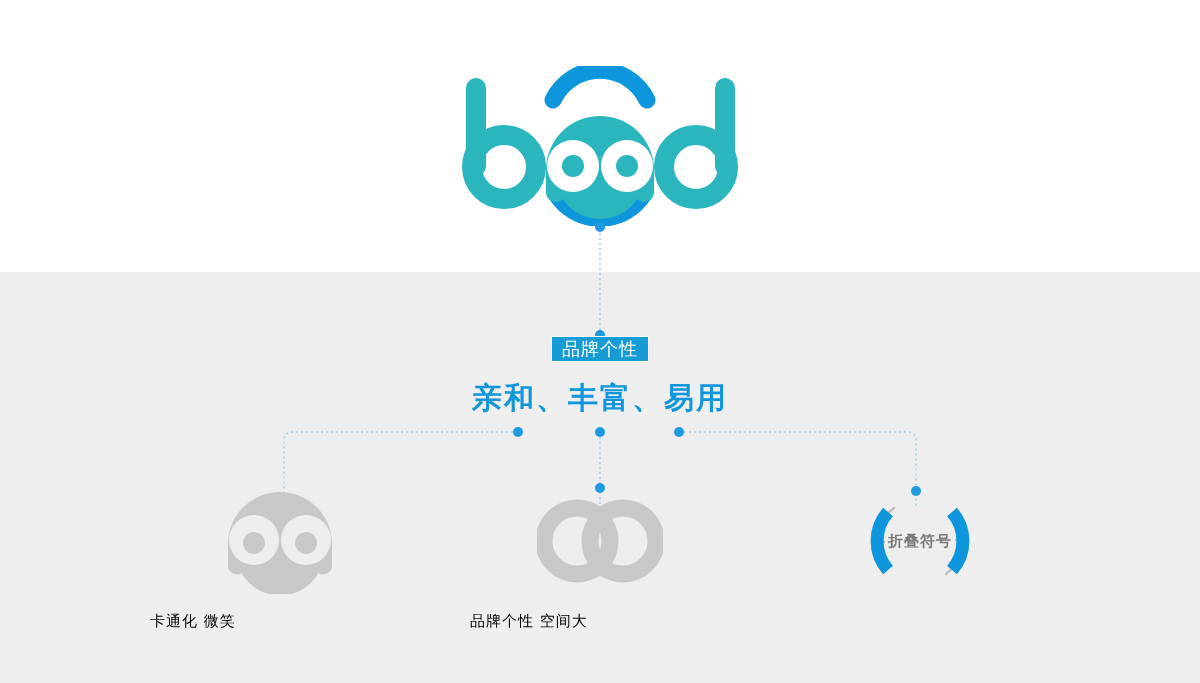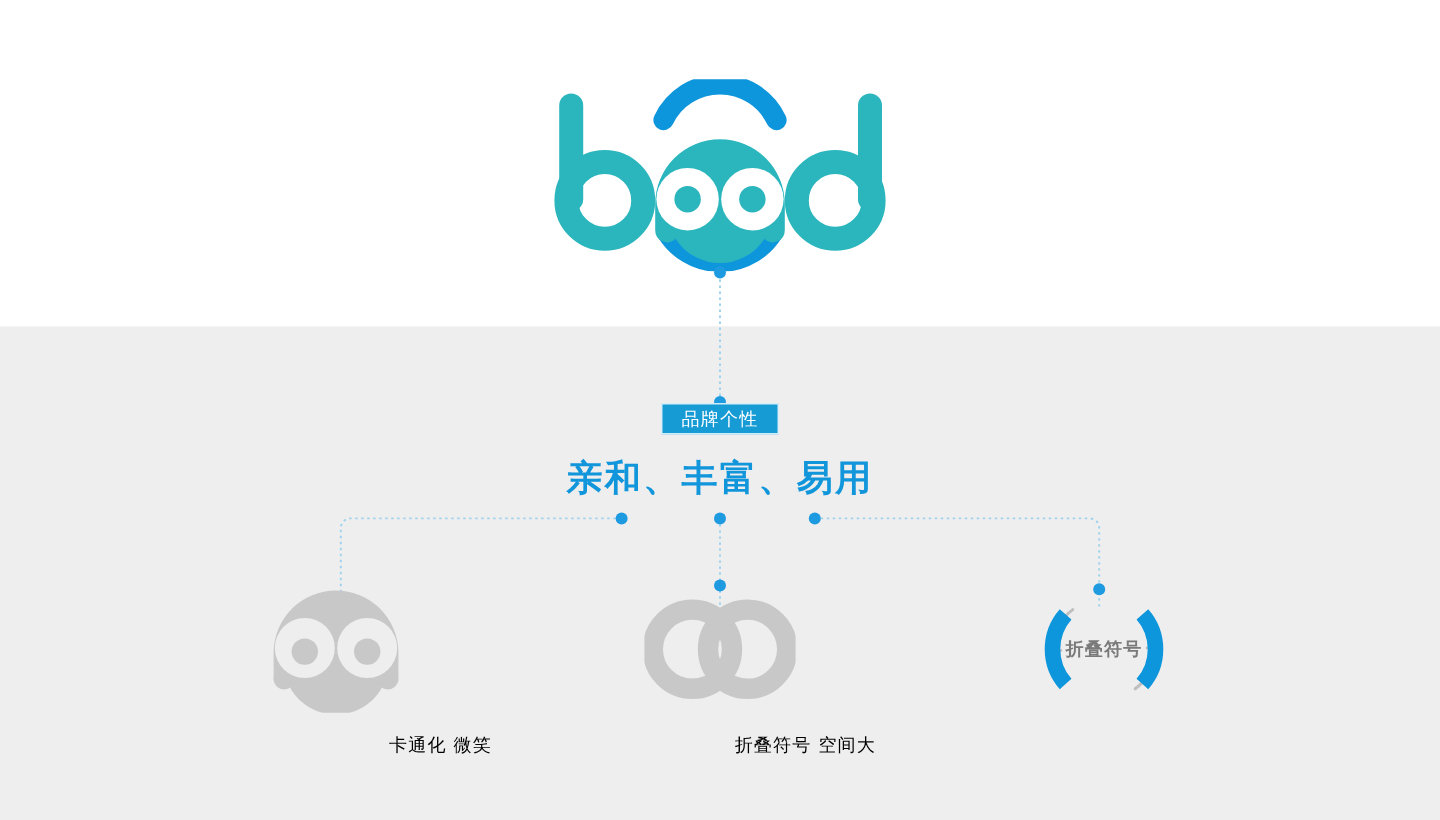--- a/index.html
+++ b/index.html
@@ -33,21 +33,21 @@
   }
 
   
   .badge {
     position:absolute;
     left:551px; top:336px;
     width:98px; height:26px;
     background:#169BD5;
     border:1px solid #ffffff;
     color:#ffffff;
-    font-size:15px;
+    font-size:18px;
     line-height:24px;
     text-align:center;
     letter-spacing:1px;
     white-space:nowrap;
   }
 
   
   .headline {
     position:absolute;
     left:0; top:378px;
@@ -66,21 +66,21 @@
     position:absolute;
     left:0; top:0;
     width:1200px; height:683px;
     pointer-events:none;
   }
 
   
   .col {
     position:absolute;
     width:260px;
-    text-align:right;
+    text-align:left;
   }
   .col-left   { left:150px; top:488px; }
   .col-mid    { left:470px; top:488px; }
   .col-right  { left:790px; top:488px; }
 
   .icon-box {
     height:106px;
     display:flex;
     align-items:center;
     justify-content:center;
@@ -190,21 +190,21 @@
     <div class="col-caption">卡通化  微笑</div>
   </div>
 
   <div class="col col-mid">
     <div class="icon-box">
       <svg width="126" height="96" viewBox="0 0 126 96">
         <circle cx="40" cy="48" r="33" fill="none" stroke="#C8C8C8" stroke-width="17"></circle>
         <circle cx="86" cy="48" r="33" fill="none" stroke="#C8C8C8" stroke-width="17"></circle>
       </svg>
     </div>
-    <div class="col-caption">折叠符号  空间大</div>
+    <div class="col-caption">品牌个性  空间大</div>
   </div>
 
   <div class="col col-right">
     <div class="icon-box">
       <svg width="120" height="106" viewBox="0 0 120 106">
 
         <path d="M 34 20 A 44 44 0 0 0 17 47" fill="none" stroke="#BFBFBF" stroke-width="2.5" stroke-linecap="round"></path>
         <path d="M 18 45 l -2 8 l 8 1" fill="none" stroke="#BFBFBF" stroke-width="2.5" stroke-linecap="round" stroke-linejoin="round"></path>
         <path d="M 86 86 A 44 44 0 0 0 103 59" fill="none" stroke="#BFBFBF" stroke-width="2.5" stroke-linecap="round"></path>
         <path d="M 102 61 l 2 -8 l -8 -1" fill="none" stroke="#BFBFBF" stroke-width="2.5" stroke-linecap="round" stroke-linejoin="round"></path>

